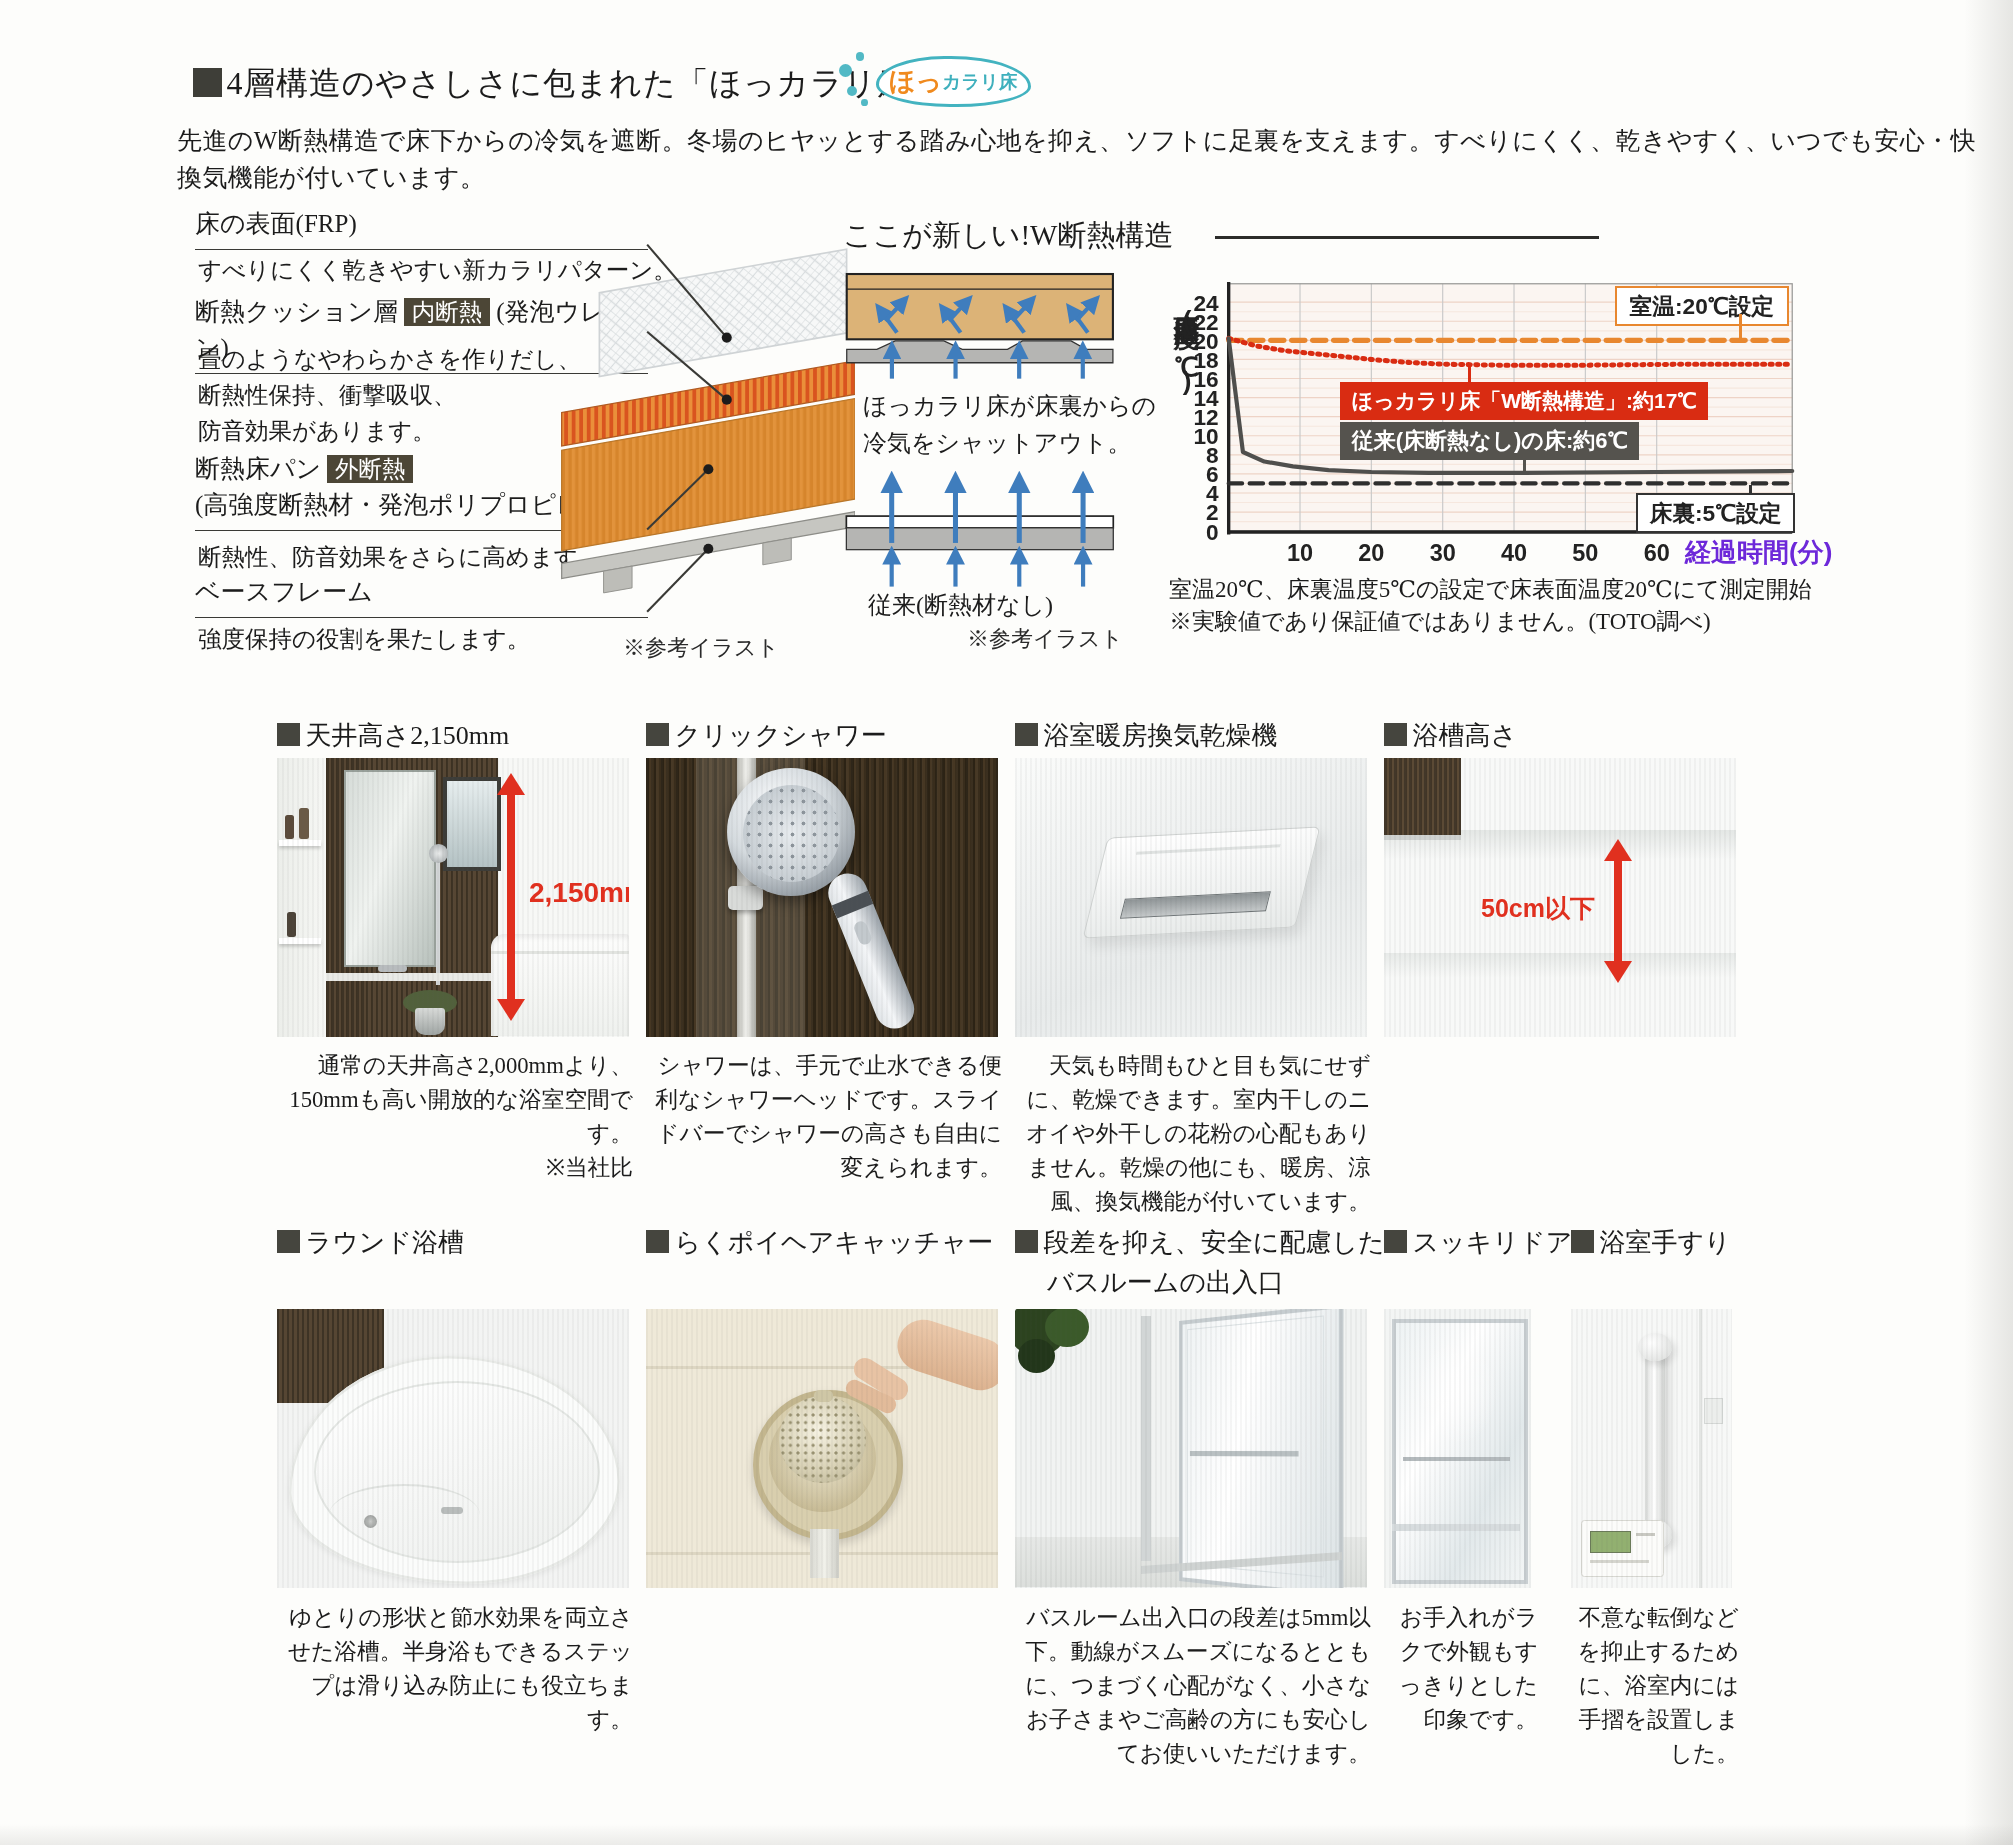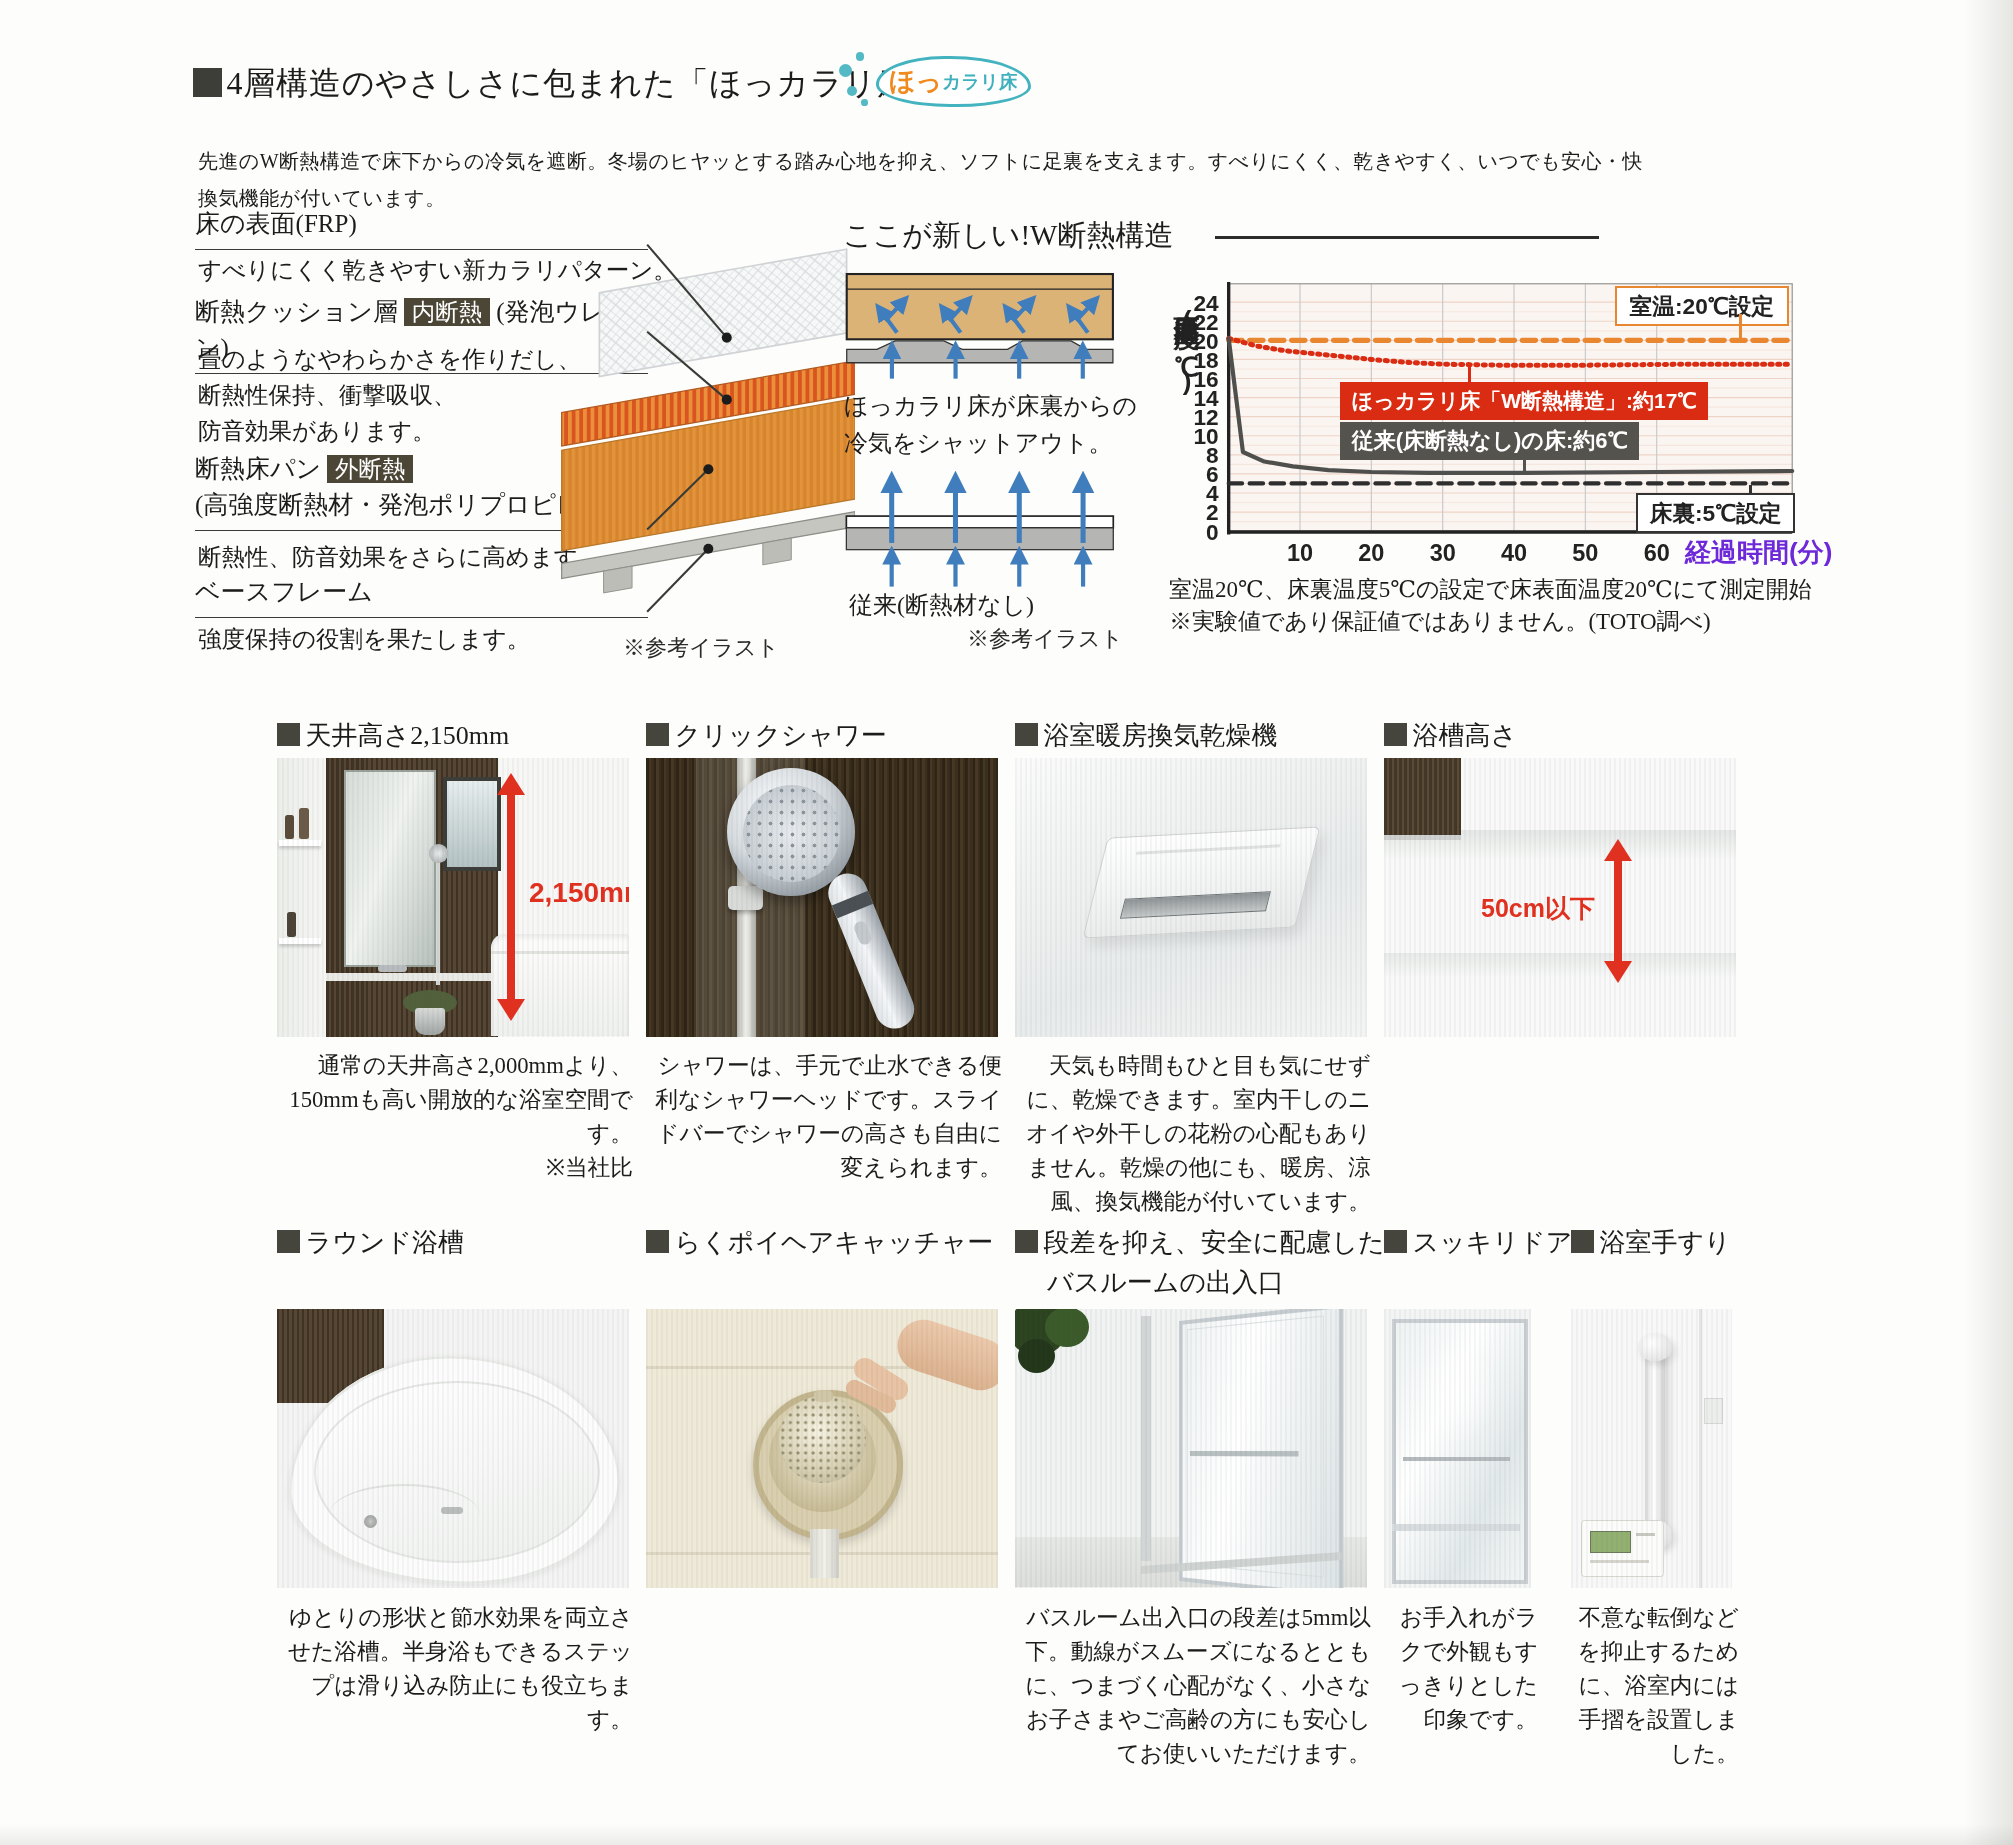--- a/index.html
+++ b/index.html
@@ -13,32 +13,32 @@
   .title-row{position:absolute;left:193px;top:62px;font-size:32px;letter-spacing:0.8px;white-space:nowrap;}
   .tsq{display:inline-block;width:28.5px;height:28.5px;background:#3e3e38;margin-right:5px;vertical-align:-2.5px;}
   .logo{position:absolute;left:839px;top:49px;width:193px;height:67px;}
   .bubble{position:absolute;left:37px;top:6.7px;min-width:126px;height:45px;border:3.4px solid #43b3c0;
           border-radius:46% 54% 50% 50% / 58% 62% 42% 46%;display:flex;align-items:center;justify-content:center;
           padding:0 10px;background:#fff;font-family:"Liberation Sans",sans-serif;white-space:nowrap;}
   .logo-hot{color:#f08a1e;font-weight:bold;font-size:26px;}
   .logo-kar{color:#3fb0bd;font-weight:bold;font-size:18.5px;}
   .bub{position:absolute;border-radius:50%;background:#52b9c5;}
 
-  .intro{position:absolute;left:198px;font-size:20px;letter-spacing:0.4px;white-space:nowrap;margin-top:24px;}
+  .intro{position:absolute;left:177px;font-size:25px;letter-spacing:0.4px;white-space:nowrap;}
 
   
   .lline{position:absolute;left:195px;width:453px;font-size:25px;padding-bottom:8.4px;border-bottom:1.7px solid #3a3a36;line-height:35px;}
   .hl{background:#4c4636;color:#fff;padding:0.8px 7.6px;font-size:23.5px;}
   .ldesc{position:absolute;left:198px;font-size:23.5px;line-height:36px;white-space:pre-line;}
   .refnote{position:absolute;font-size:22px;color:#2a2a2a;}
 
   
   .mid-head{position:absolute;left:843px;top:216px;font-size:29px;white-space:nowrap;}
   .mid-rule{position:absolute;left:1215px;top:236px;width:384px;height:2.5px;background:#2c2c2a;}
-  .mid-cap{position:absolute;font-size:24px;line-height:37px;white-space:pre-line;}
+  .mid-cap{position:absolute;font-size:24px;line-height:37px;white-space:pre-line;margin-left:19px;}
 
   
   .ylab{position:absolute;left:1170px;top:292px;height:252px;font-family:"Liberation Sans",sans-serif;
         font-weight:bold;font-size:26px;writing-mode:vertical-rl;text-orientation:upright;letter-spacing:2.5px;color:#222;}
   .xlab{position:absolute;left:1685px;top:535px;font-family:"Liberation Sans",sans-serif;font-weight:bold;font-size:26px;color:#6d28d9;white-space:nowrap;}
   .cbox{position:absolute;font-family:"Liberation Sans",sans-serif;font-weight:bold;white-space:nowrap;}
   .cbox.room{left:1615px;top:286px;font-size:22.7px;border:2.5px solid #e8872f;background:#fff;padding:2.5px 12.6px;color:#222;}
   .cbox.hok{left:1340px;top:382px;font-size:21px;background:#d92c12;color:#fff;padding:5px 11.7px;}
   .cbox.conv{left:1340px;top:422px;font-size:22px;background:#55534e;color:#fff;padding:4.2px 11.7px;}
   .cbox.yuka{left:1636px;top:493px;font-size:22.7px;border:2.5px solid #333;background:#fff;padding:2.5px 11.7px;color:#222;}

